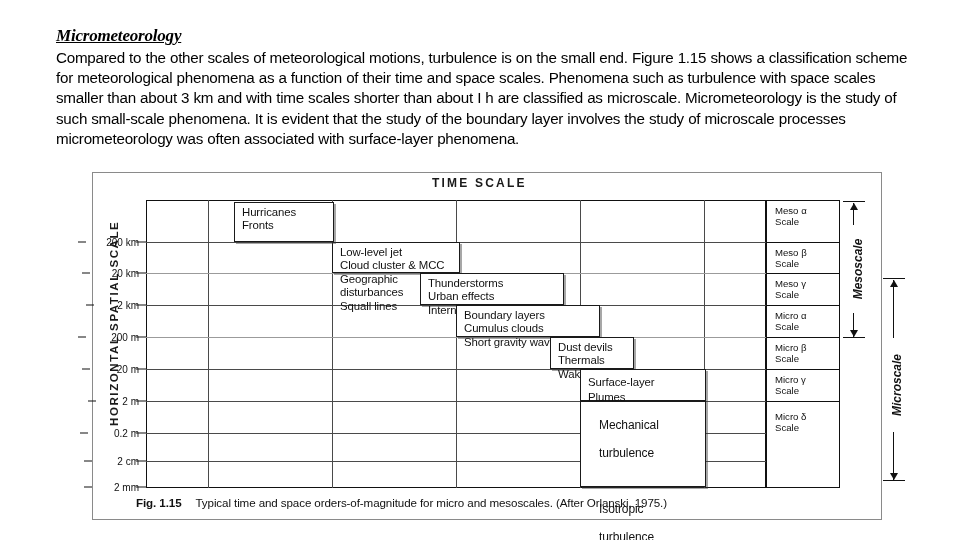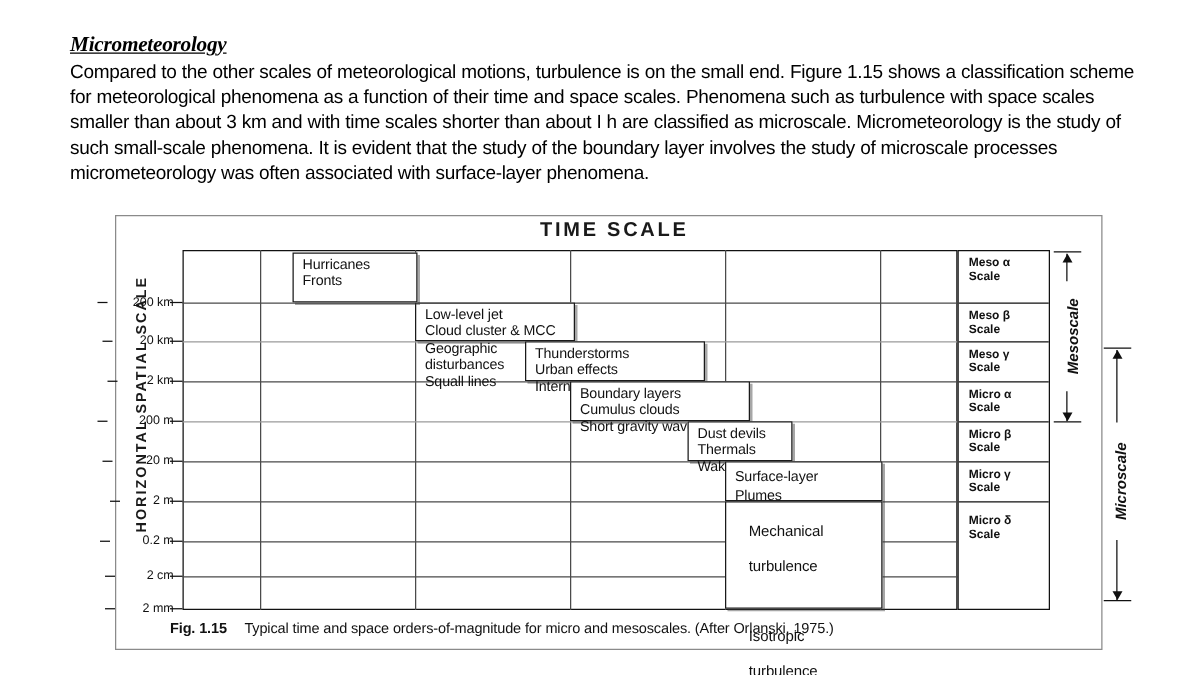--- a/index.html
+++ b/index.html
@@ -60,21 +60,21 @@
     height: 348px;
     border: 1px solid #8a8a8a;
     box-sizing: border-box;
   }
 
   
   #time-scale-title {
     position: absolute;
     left: 340px;
     top: 4px;
-    font-size: 16px;
+    font-size: 12px;
     font-weight: bold;
     letter-spacing: 2.2px;
     color: #1a1a1a;
   }
 
   
   #y-axis-title {
     position: absolute;
     left: -78px;
     top: 148px;
@@ -201,21 +201,21 @@
     border: 1.5px solid #111;
     box-sizing: border-box;
   }
   .scale-cell {
     position: absolute;
     left: 0;
     width: 100%;
     box-sizing: border-box;
     border-bottom: 1px solid #111;
     font-size: 9.6px;
-    font-weight: bold;
+    font-weight: normal;
     line-height: 11px;
     color: #111;
     padding: 4px 0 0 8px;
     white-space: pre-line;
   }
   .scale-cell.last { border-bottom: none; }
 
   
   .range-arrow {
     position: absolute;

